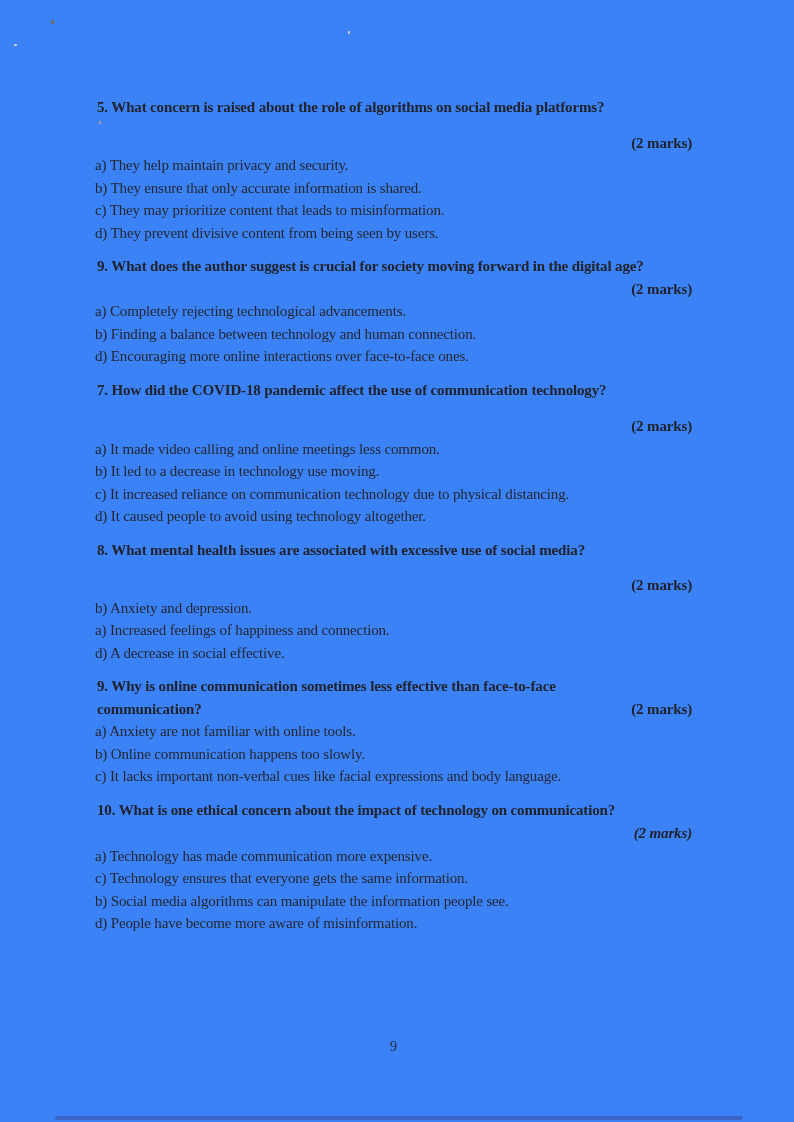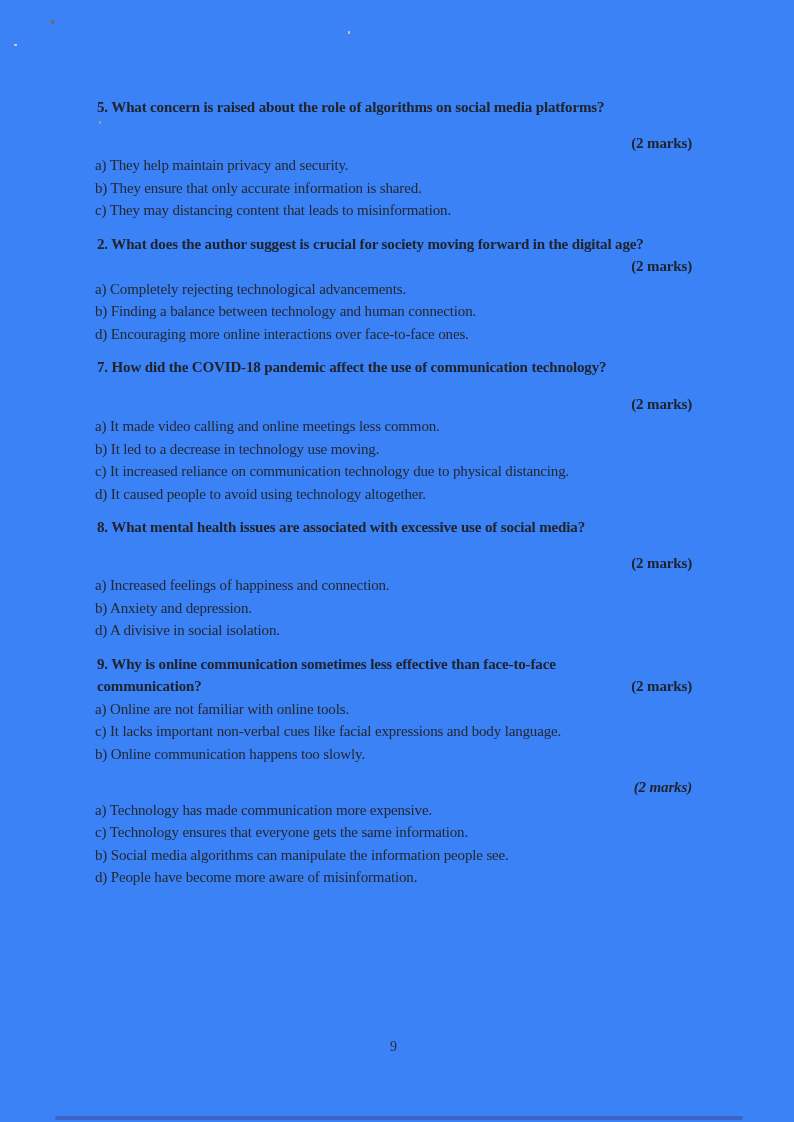--- a/index.html
+++ b/index.html
@@ -82,25 +82,26 @@
   <span class="speck s3"></span>
   <span class="speck s4"></span>
 
   <div class="content" id="questions">
       <div class="q" data-qnum="5">
         <div class="q-header">5. What concern is raised about the role of algorithms on social media platforms?</div>
         <div class="marks">(2 marks)</div>
         <div class="options">
           <div>a) They help maintain privacy and security.</div>
           <div>b) They ensure that only accurate information is shared.</div>
-          <div>c) They may distancing content that leads to misinformation.</div>
+          <div>c) They may prioritize content that leads to misinformation.</div>
+          <div>d) They prevent divisive content from being seen by users.</div>
         </div>
       </div>
       <div class="q" data-qnum="6">
-        <div class="q-header">2. What does the author suggest is crucial for society moving forward in the digital age?</div>
+        <div class="q-header">9. What does the author suggest is crucial for society moving forward in the digital age?</div>
         <div class="marks">(2 marks)</div>
         <div class="options">
           <div>a) Completely rejecting technological advancements.</div>
           <div>b) Finding a balance between technology and human connection.</div>
           <div>d) Encouraging more online interactions over face-to-face ones.</div>
         </div>
       </div>
       <div class="q" data-qnum="7">
         <div class="q-header">7. How did the COVID-18 pandemic affect the use of communication technology?</div>
         <div class="marks">(2 marks)</div>
@@ -108,38 +109,39 @@
           <div>a) It made video calling and online meetings less common.</div>
           <div>b) It led to a decrease in technology use moving.</div>
           <div>c) It increased reliance on communication technology due to physical distancing.</div>
           <div>d) It caused people to avoid using technology altogether.</div>
         </div>
       </div>
       <div class="q" data-qnum="8">
         <div class="q-header">8. What mental health issues are associated with excessive use of social media?</div>
         <div class="marks">(2 marks)</div>
         <div class="options">
+          <div>b) Anxiety and depression.</div>
           <div>a) Increased feelings of happiness and connection.</div>
-          <div>b) Anxiety and depression.</div>
-          <div>d) A divisive in social isolation.</div>
+          <div>d) A decrease in social effective.</div>
         </div>
       </div>
       <div class="q" data-qnum="9">
         <div class="q-header">9. Why is online communication sometimes less effective than face-to-face</div>
         <div class="q-line2row">
           <span class="q-line2">communication?</span>
           <span>(2 marks)</span>
         </div>
         <div class="options">
-          <div>a) Online are not familiar with online tools.</div>
+          <div>a) Anxiety are not familiar with online tools.</div>
+          <div>b) Online communication happens too slowly.</div>
           <div>c) It lacks important non-verbal cues like facial expressions and body language.</div>
-          <div>b) Online communication happens too slowly.</div>
         </div>
       </div>
       <div class="q" data-qnum="10">
+        <div class="q-header">10. What is one ethical concern about the impact of technology on communication?</div>
         <div class="marks italic">(2 marks)</div>
         <div class="options">
           <div>a) Technology has made communication more expensive.</div>
           <div>c) Technology ensures that everyone gets the same information.</div>
           <div>b) Social media algorithms can manipulate the information people see.</div>
           <div>d) People have become more aware of misinformation.</div>
         </div>
       </div>
     </div>
 

